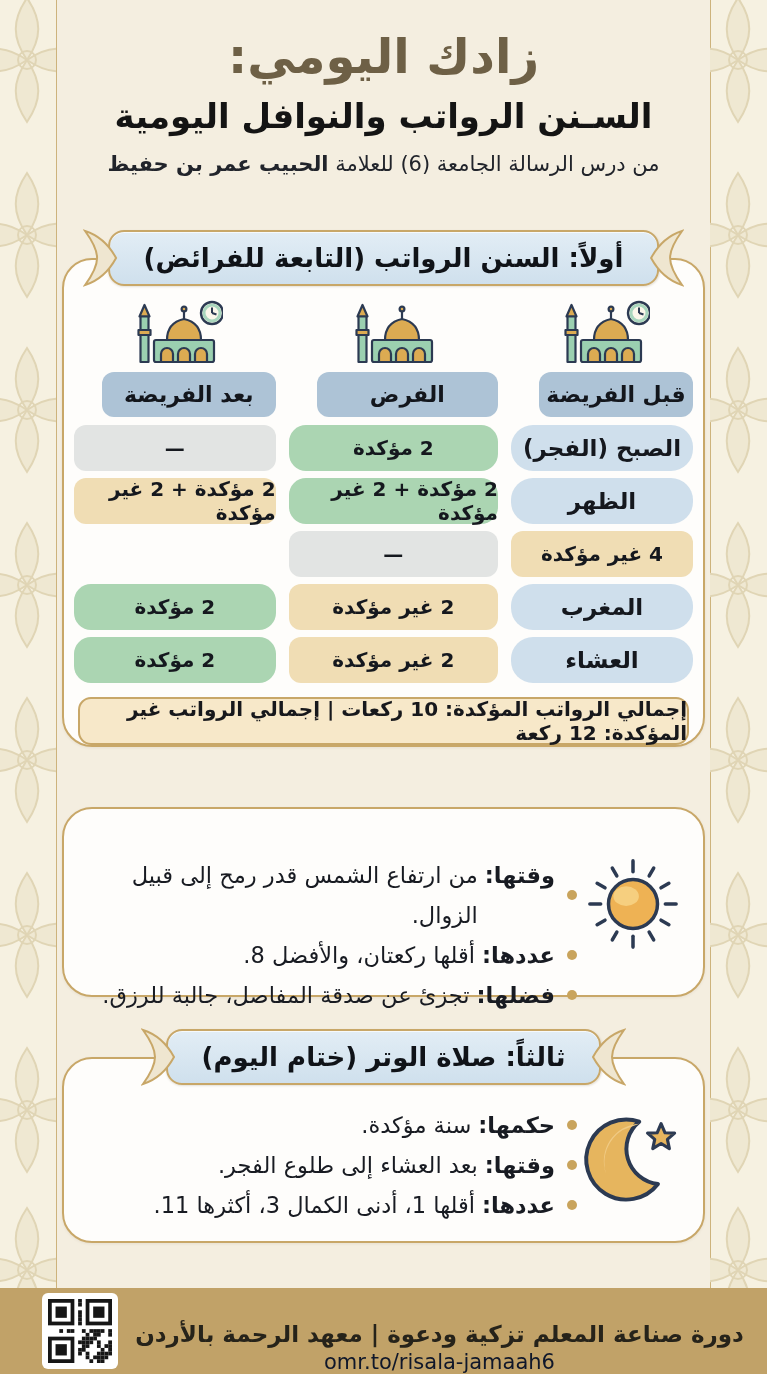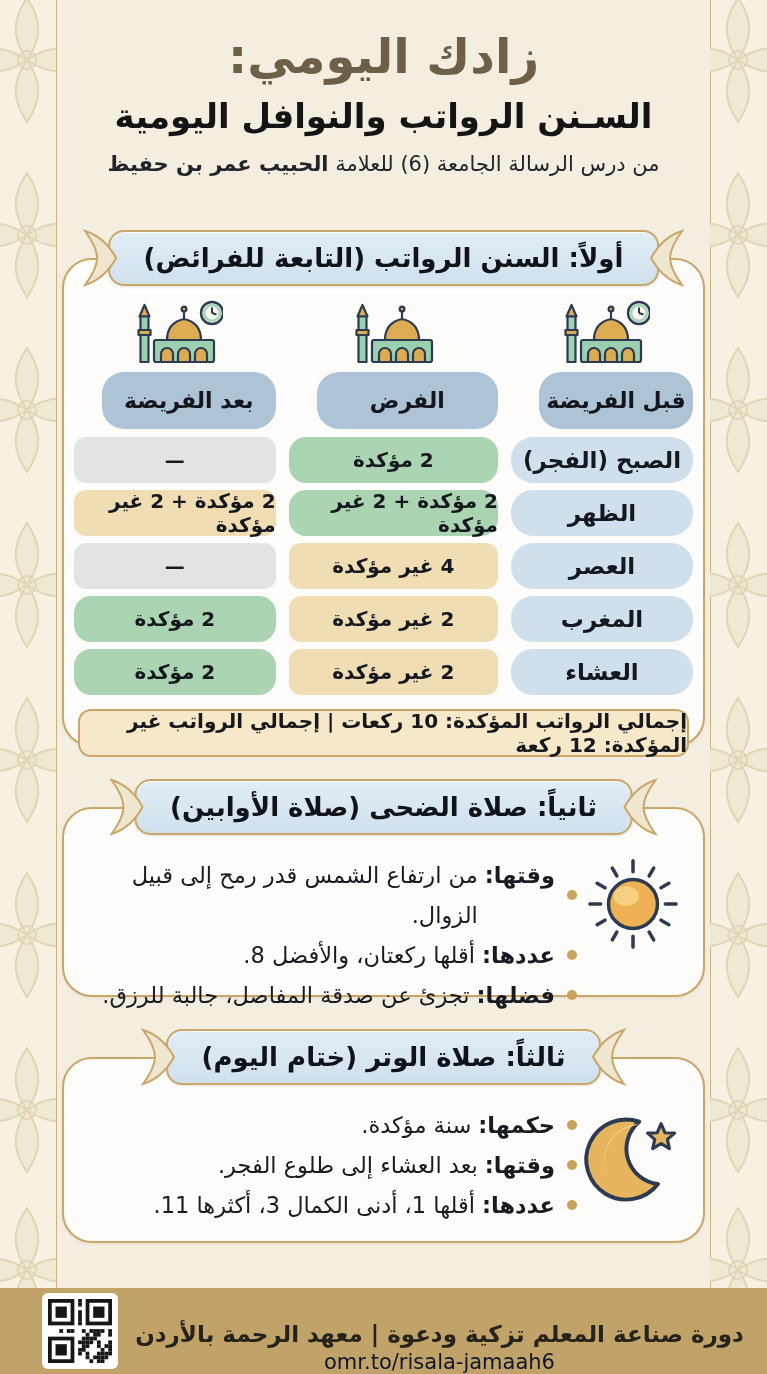--- a/index.html
+++ b/index.html
@@ -29,21 +29,21 @@
   .card3{top:1057px;height:186px;}
 
   .banner{position:absolute;top:-30px;left:50%;transform:translateX(-50%);background:linear-gradient(180deg,#e2edf5,#cfe0ed);border:2px solid var(--c-gold);border-radius:16px;padding:11px 34px;font-size:26px;font-weight:bold;color:#101318;white-space:nowrap;z-index:2;box-shadow:0 1px 2px rgba(90,70,30,.15), inset 0 1px 0 rgba(255,255,255,.7);}
   .banner .orn{position:absolute;top:50%;width:36px;height:62px;z-index:-1;}
   .banner .orn.o-right{right:-27px;transform:translateY(-50%);}
   .banner .orn.o-left{left:-27px;transform:translateY(-50%) scaleX(-1);}
 
   .tbl-wrap{padding:40px 10px 0;}
   .grid3{display:grid;grid-template-columns:186fr 214fr 206fr;gap:13px;}
   .icons-row{height:66px;align-items:end;justify-items:center;margin-bottom:6px;}
-  .th{height:57px;background:var(--c-headcell);border-radius:22px;display:flex;align-items:center;justify-content:center;font-weight:bold;font-size:22px;color:#13161c;margin-bottom:8px;margin-left:28px;}
+  .th{height:45px;background:var(--c-headcell);border-radius:12px;display:flex;align-items:center;justify-content:center;font-weight:bold;font-size:22px;color:#13161c;margin-bottom:8px;margin-left:28px;}
   .cell{height:46px;border-radius:12px;display:flex;align-items:center;justify-content:center;font-weight:bold;font-size:20px;color:#15181e;margin-bottom:7px;}
   .cell.prayer{background:var(--c-prayer);font-size:23px;border-radius:22px;}
   .cell[data-variant="green"]{background:var(--c-green);border-radius:17px;}
   .cell[data-variant="tan"]{background:var(--c-tan);}
   .cell[data-variant="gray"]{background:var(--c-gray);}
   .totals{margin:7px 4px 0;height:48px;border:2px solid var(--c-gold);background:var(--c-totals);border-radius:13px;display:flex;align-items:center;justify-content:center;font-size:20px;font-weight:bold;color:#17181c;}
 
   .nafl-row{display:flex;padding:46px 14px 0 24px;}
   .nafl-icon{flex:0 0 112px;display:flex;justify-content:center;}
   .bullets{flex:1;}
@@ -161,49 +161,39 @@
         <div class="cell prayer">الصبح (الفجر)</div>
         <div class="cell" data-variant="green">2 مؤكدة</div>
         <div class="cell" data-variant="gray">—</div>
       </div>
       <div class="grid3">
         <div class="cell prayer">الظهر</div>
         <div class="cell" data-variant="green">2 مؤكدة + 2 غير مؤكدة</div>
         <div class="cell" data-variant="tan">2 مؤكدة + 2 غير مؤكدة</div>
       </div>
       <div class="grid3">
-        <div class="cell prayer">العصر</div>
         <div class="cell" data-variant="tan">4 غير مؤكدة</div>
         <div class="cell" data-variant="gray">—</div>
       </div>
       <div class="grid3">
         <div class="cell prayer">المغرب</div>
         <div class="cell" data-variant="tan">2 غير مؤكدة</div>
         <div class="cell" data-variant="green">2 مؤكدة</div>
       </div>
       <div class="grid3">
         <div class="cell prayer">العشاء</div>
         <div class="cell" data-variant="tan">2 غير مؤكدة</div>
         <div class="cell" data-variant="green">2 مؤكدة</div>
       </div>
 
       <div class="totals">إجمالي الرواتب المؤكدة: 10 ركعات  |  إجمالي الرواتب غير المؤكدة: 12 ركعة</div>
     </div>
   </div>
 
   <div class="card card2">
-    <div class="banner">
-      <svg class="orn o-right" viewBox="0 0 36 62">
-          <use href="#banner-orn-path" fill="#efe6d0" stroke="#c8a768" stroke-width="2"></use>
-        </svg>
-      <svg class="orn o-left" viewBox="0 0 36 62">
-          <use href="#banner-orn-path" fill="#efe6d0" stroke="#c8a768" stroke-width="2"></use>
-        </svg>
-      <span>ثانياً: صلاة الضحى (صلاة الأوابين)</span>
-    </div>
     <div class="nafl-row">
       <div class="nafl-icon">
         <svg width="98" height="98" viewBox="0 0 100 100">
           <g stroke="#2c3a52" stroke-width="3.6" stroke-linecap="round">
             <line x1="83" y1="50" x2="94" y2="50"></line>
               <line x1="78.6" y1="66.5" x2="86.6" y2="71.1"></line>
             <line x1="66.5" y1="78.6" x2="71.1" y2="86.6"></line>
               <line x1="50" y1="83" x2="50" y2="94"></line>
             <line x1="33.5" y1="78.6" x2="28.9" y2="86.6"></line>
               <line x1="21.4" y1="66.5" x2="13.4" y2="71.1"></line>

